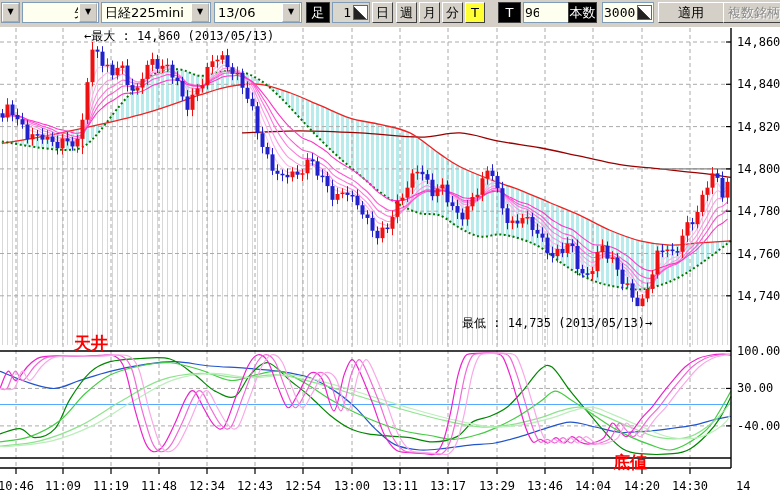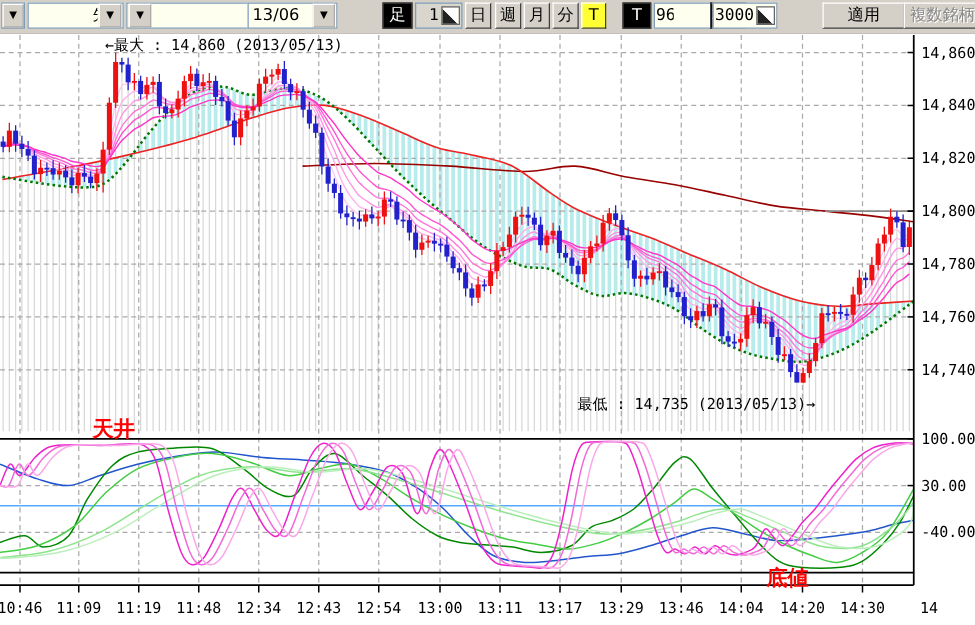--- a/index.html
+++ b/index.html
@@ -35,43 +35,44 @@
 
 <div id="toolbar">
   <div class="tb combo" style="left:1px;width:19px;">
     <span class="arr" style="margin:1px auto;">▼</span>
   </div>
   <div class="tb combo" style="left:22px;width:77px;padding-left:48px;">
     <span class="txt">先物</span>
     <span class="arr">▼</span>
   </div>
   <div class="tb combo" style="left:101px;width:110px;">
+    <span class="txt">日経225mini</span>
     <span class="arr">▼</span>
   </div>
-  <div class="tb combo" style="left:198px;width:72px;">
+  <div class="tb combo" style="left:214px;width:88px;">
     <span class="txt">13/06</span>
     <span class="arr">▼</span>
   </div>
   <div class="tb btn black" style="left:306px;width:24px;">足</div>
   <div class="tb numbox gray" style="left:332px;width:38px;">
     <input value="1" style="">
     <span class="diag"></span>
   </div>
   <div class="tb btn" style="left:372px;width:21px;">日</div>
   <div class="tb btn" style="left:396px;width:21px;">週</div>
   <div class="tb btn" style="left:419px;width:21px;">月</div>
   <div class="tb btn" style="left:442px;width:21px;">分</div>
   <div class="tb btn yellow" style="left:465px;width:20px;">T</div>
   <div class="tb btn black" style="left:498px;width:23px;">T</div>
   <div class="tb numbox" style="left:523px;width:63px;gap:28px;">
     <input value="96" style="">
     <span class="diag"></span>
   </div>
   <div class="tb btn black" style="left:568px;width:29px;">本数</div>
-  <div class="tb numbox" style="left:570px;width:52px;">
+  <div class="tb numbox" style="left:602px;width:52px;">
     <input value="3000" style="">
     <span class="diag"></span>
   </div>
   <div class="tb btn" style="left:658px;width:66px;">適用</div>
   <div class="tb btn disabled" style="left:723px;width:62px;">複数銘柄</div>
 </div>
 
 <svg id="chart" width="780" height="473" viewBox="0 27 780 473">
     <rect x="0" y="27" width="780" height="473" fill="#ffffff"></rect>
     <g>

